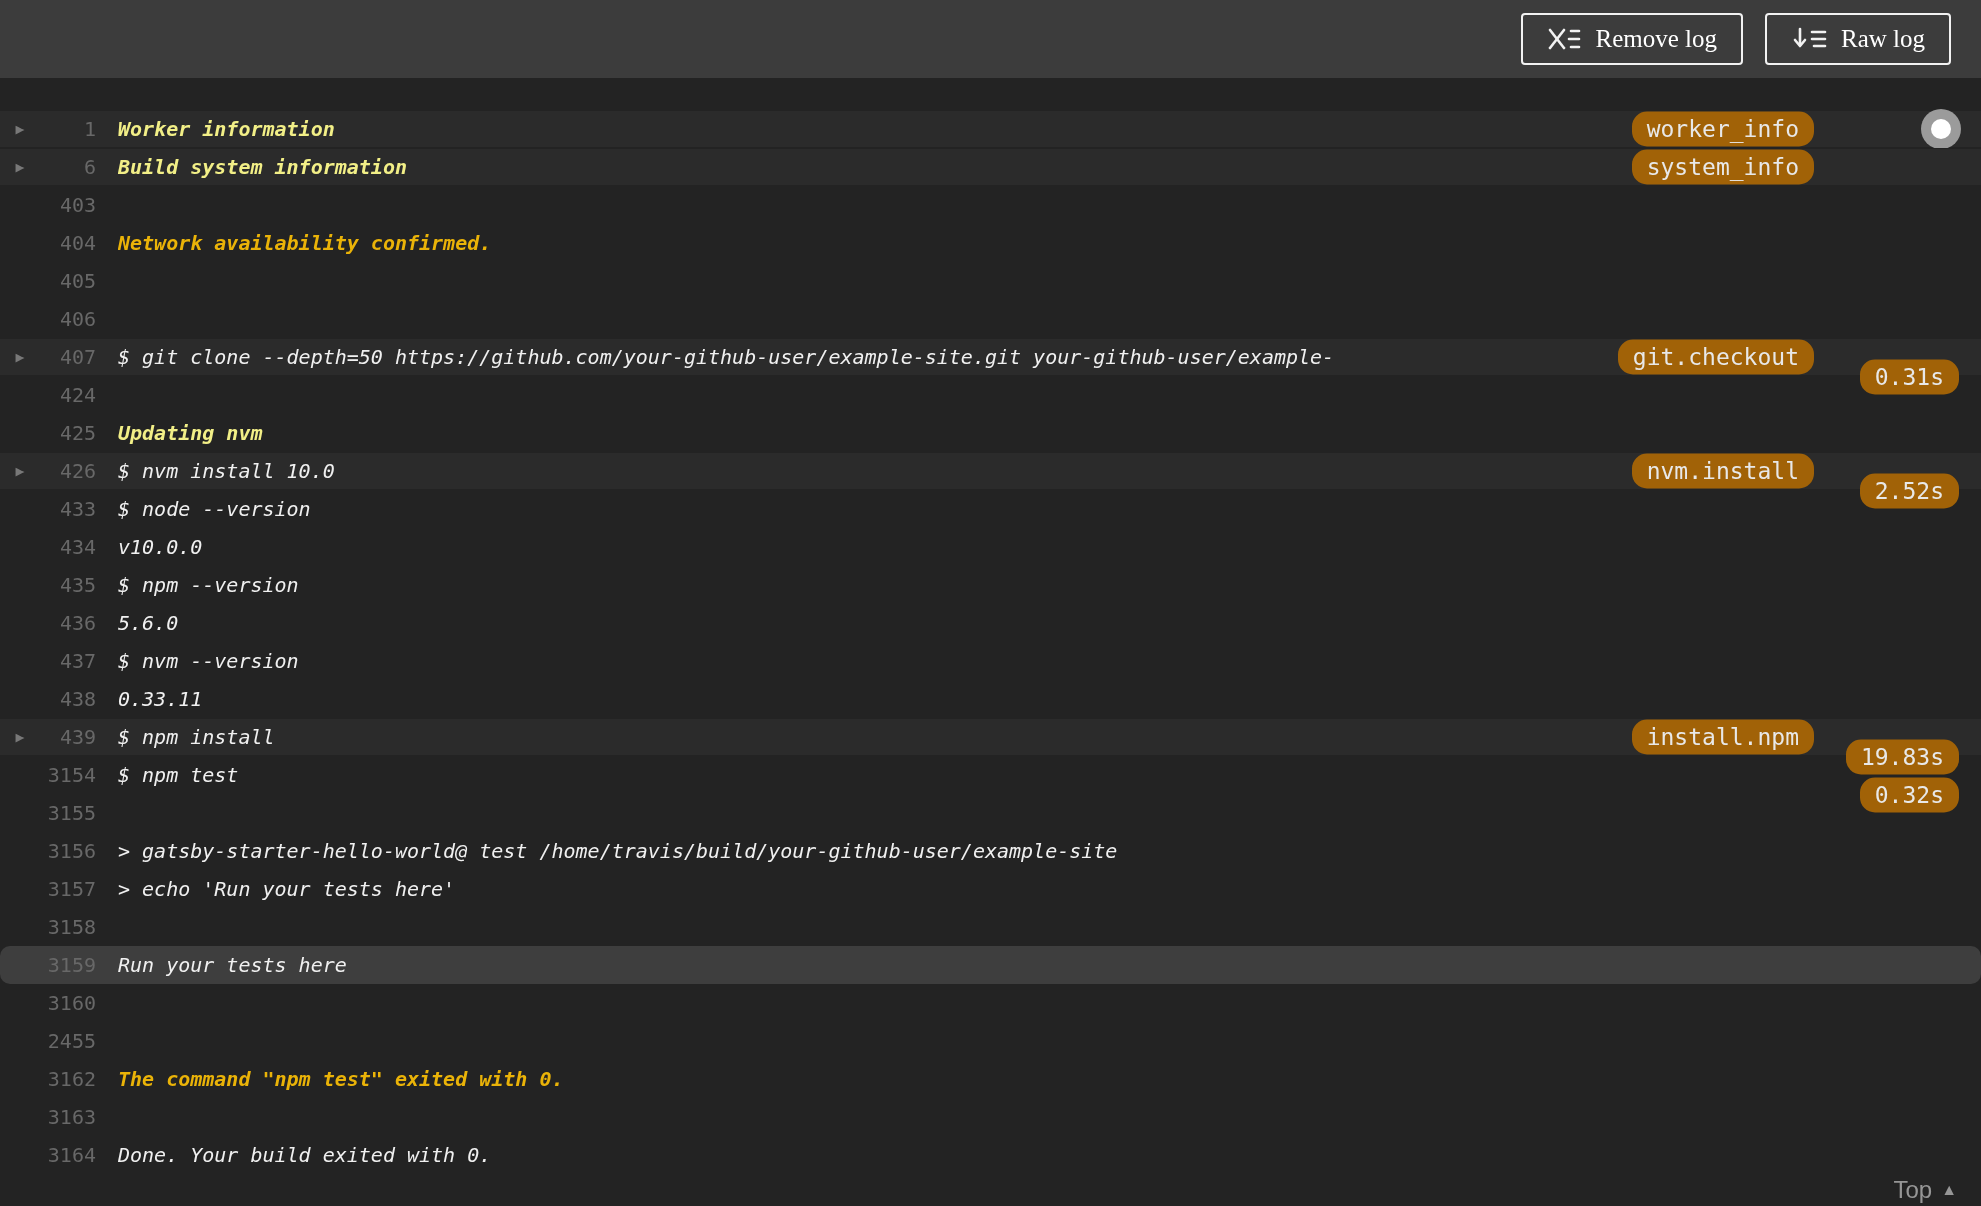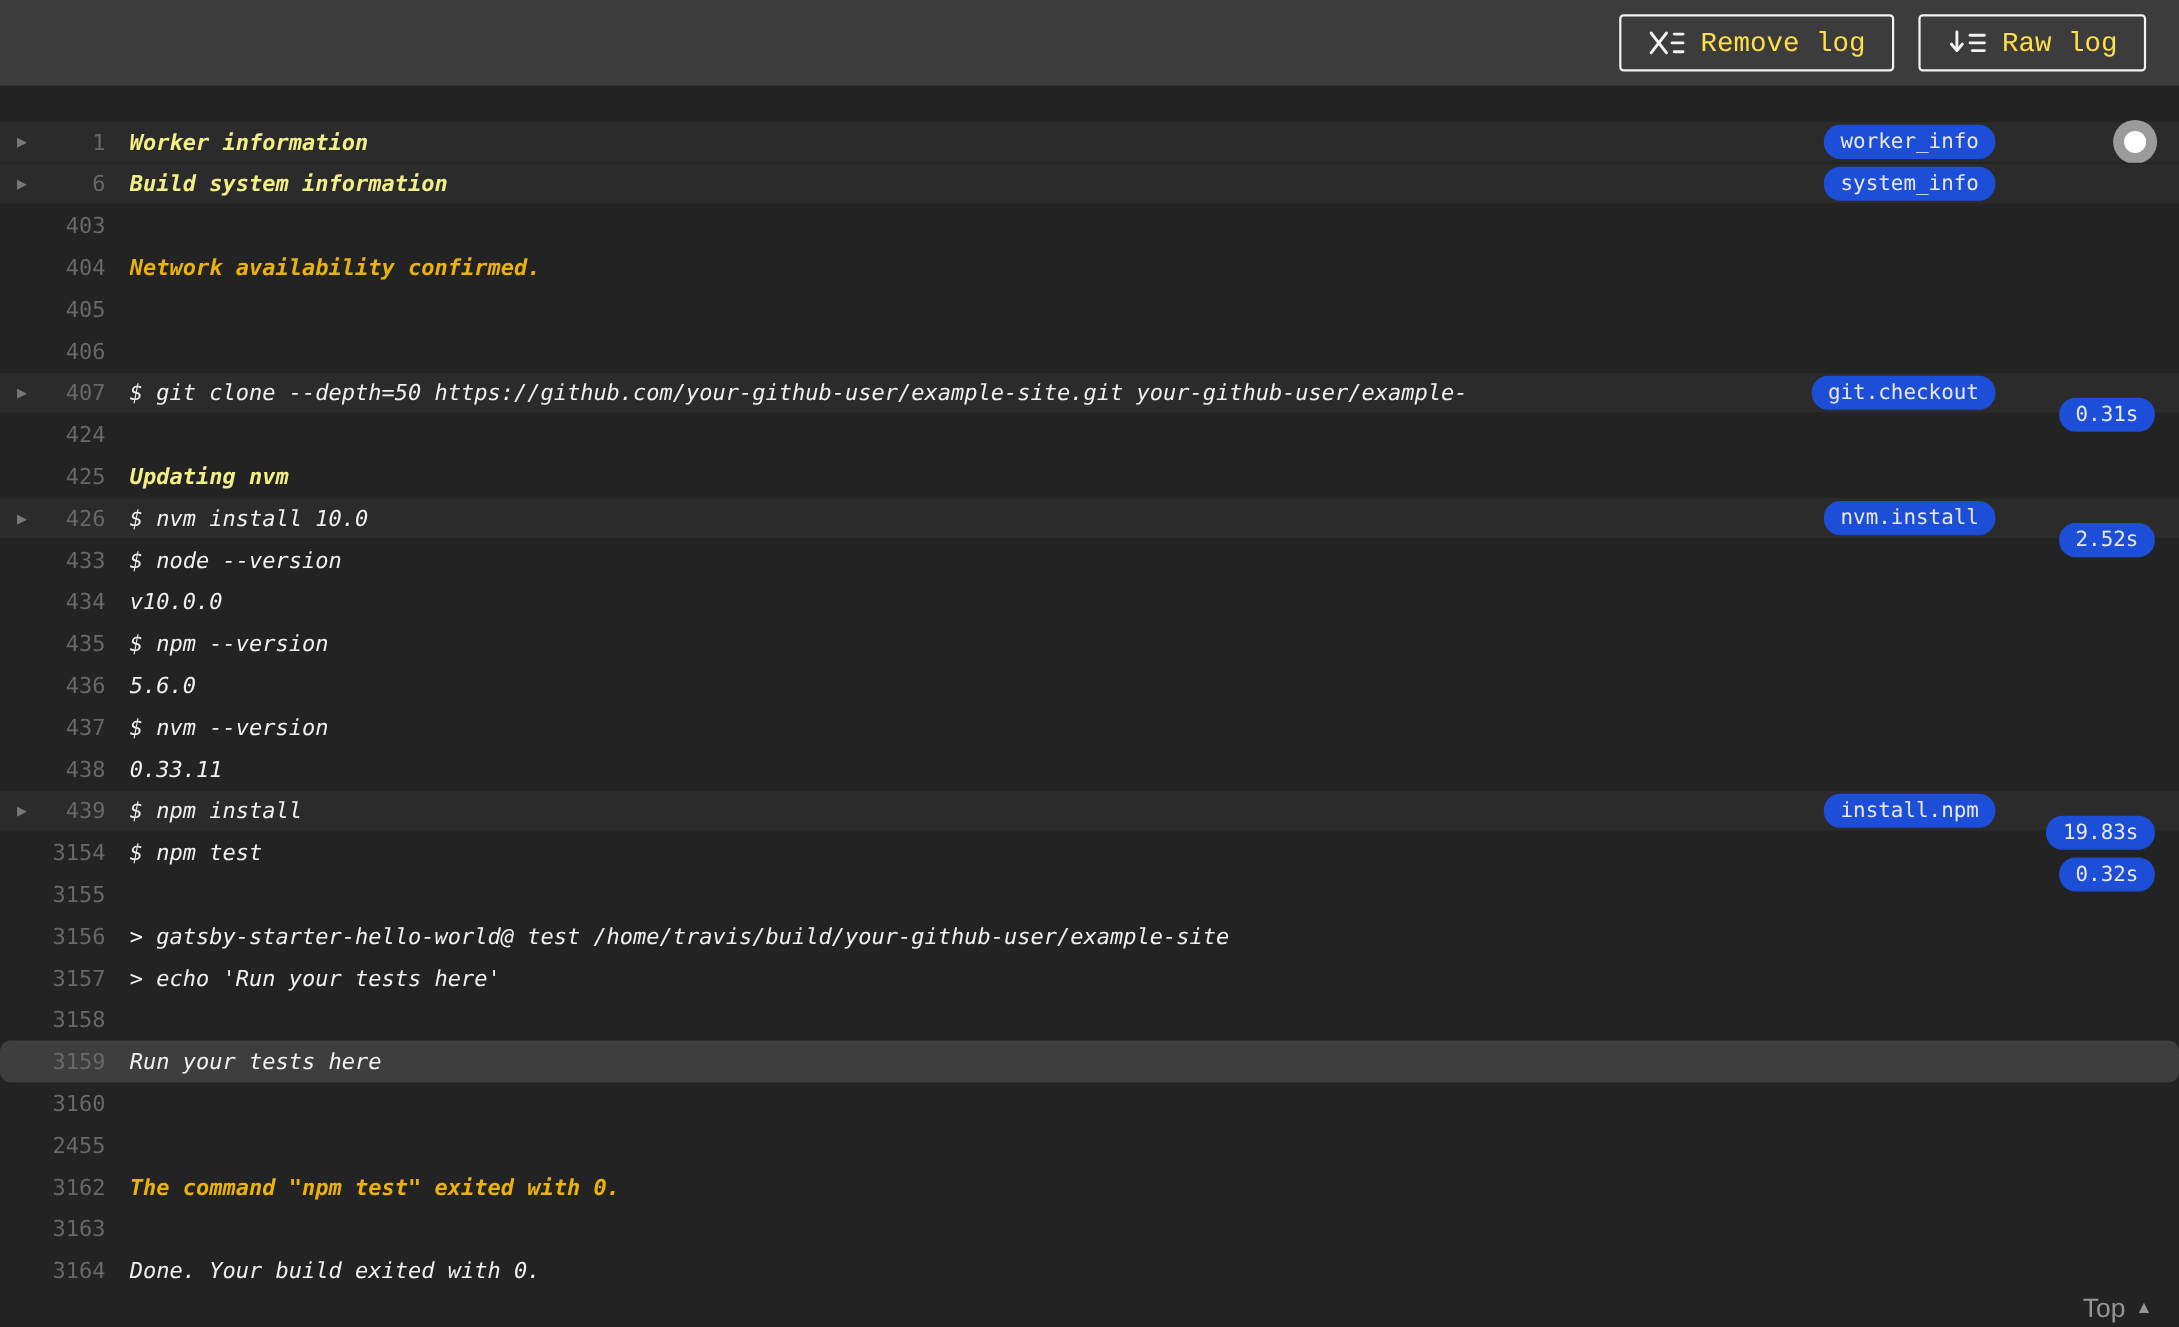--- a/index.html
+++ b/index.html
@@ -2,37 +2,37 @@
 <html><head>
 <meta charset="utf-8">
 <style>
   * { margin:0; padding:0; box-sizing:border-box; }
   html,body { width:1981px; height:1206px; }
   body { background:#232323; overflow:hidden; font-family:"Liberation Sans", sans-serif; }
 
   .header { height:78px; background:#3c3c3c; display:flex; justify-content:flex-end; align-items:center; gap:22px; padding-right:30px; }
   .btn { display:flex; align-items:center; gap:14px; height:52px; padding:0 24px;
          border:2px solid #f2f2f2; border-radius:4px; background:transparent;
-         color:#fde047; font-size:25px; font-family:Liberation Mono, monospace; cursor:pointer; }
+         color:#ffffff; font-size:25px; font-family:Liberation Serif, serif; cursor:pointer; }
   .btn svg { display:block; }
 
   .log { padding-top:32px; }
   .row { position:relative; height:38px; display:flex; align-items:center;
          font-family:"DejaVu Sans Mono", monospace; font-size:20px; color:#f0f0f0; }
   .row.bg-fold { background:#2b2b2b; box-shadow:0 1px 0 #232323 inset, 0 -1px 0 #232323 inset; }
   .row.bg-highlight { background:#3e3e3e;border-radius:10px; }
   .fold-arrow { width:40px; flex:none; text-align:center; color:#787878; font-size:15px; cursor:pointer; line-height:38px; }
   .fold-arrow.hidden { visibility:hidden; }
   .line-number { width:56px; flex:none; text-align:right; color:#686868; cursor:pointer; }
   .line-text { margin-left:22px; white-space:pre; overflow:hidden;font-style:italic; }
   .line-text.yellow { color:#f2ef87; font-weight:bold; }
   .line-text.green  { color:#eab308; font-weight:bold; }
 
   .badge { position:absolute; top:50%; transform:translateY(-50%);
-           background:#1d4ed8; color:#e8e8e8; font-size:19px; line-height:1;
+           background:#a16207; color:#e8e8e8; font-size:23px; line-height:1;
            border-radius:15px; padding:6px 15px; font-family:"DejaVu Sans Mono", monospace; }
   .name-badge { right:167px; }
   .duration-badge { right:22px;margin-top:20px; }
 
   .scroll-indicator { position:absolute; top:50%; transform:translateY(-50%); right:20px;
                       width:40px; height:40px; border-radius:50%; background:#9b9b9b; }
   .scroll-indicator .dot { position:absolute; left:10px; top:10px; width:20px; height:20px;
                            border-radius:50%; background:#ffffff; }
 
   .footer { height:32px; display:flex; justify-content:flex-end; align-items:center; padding-right:24px; }

